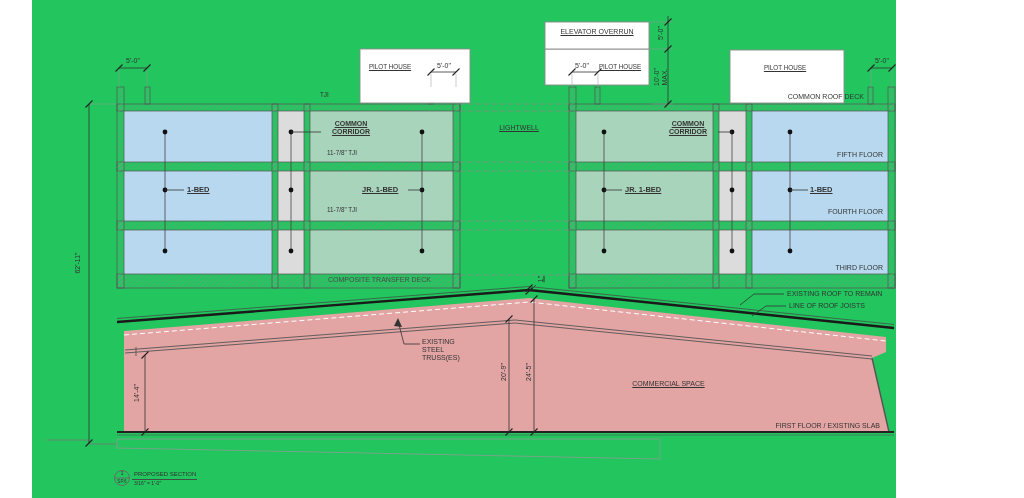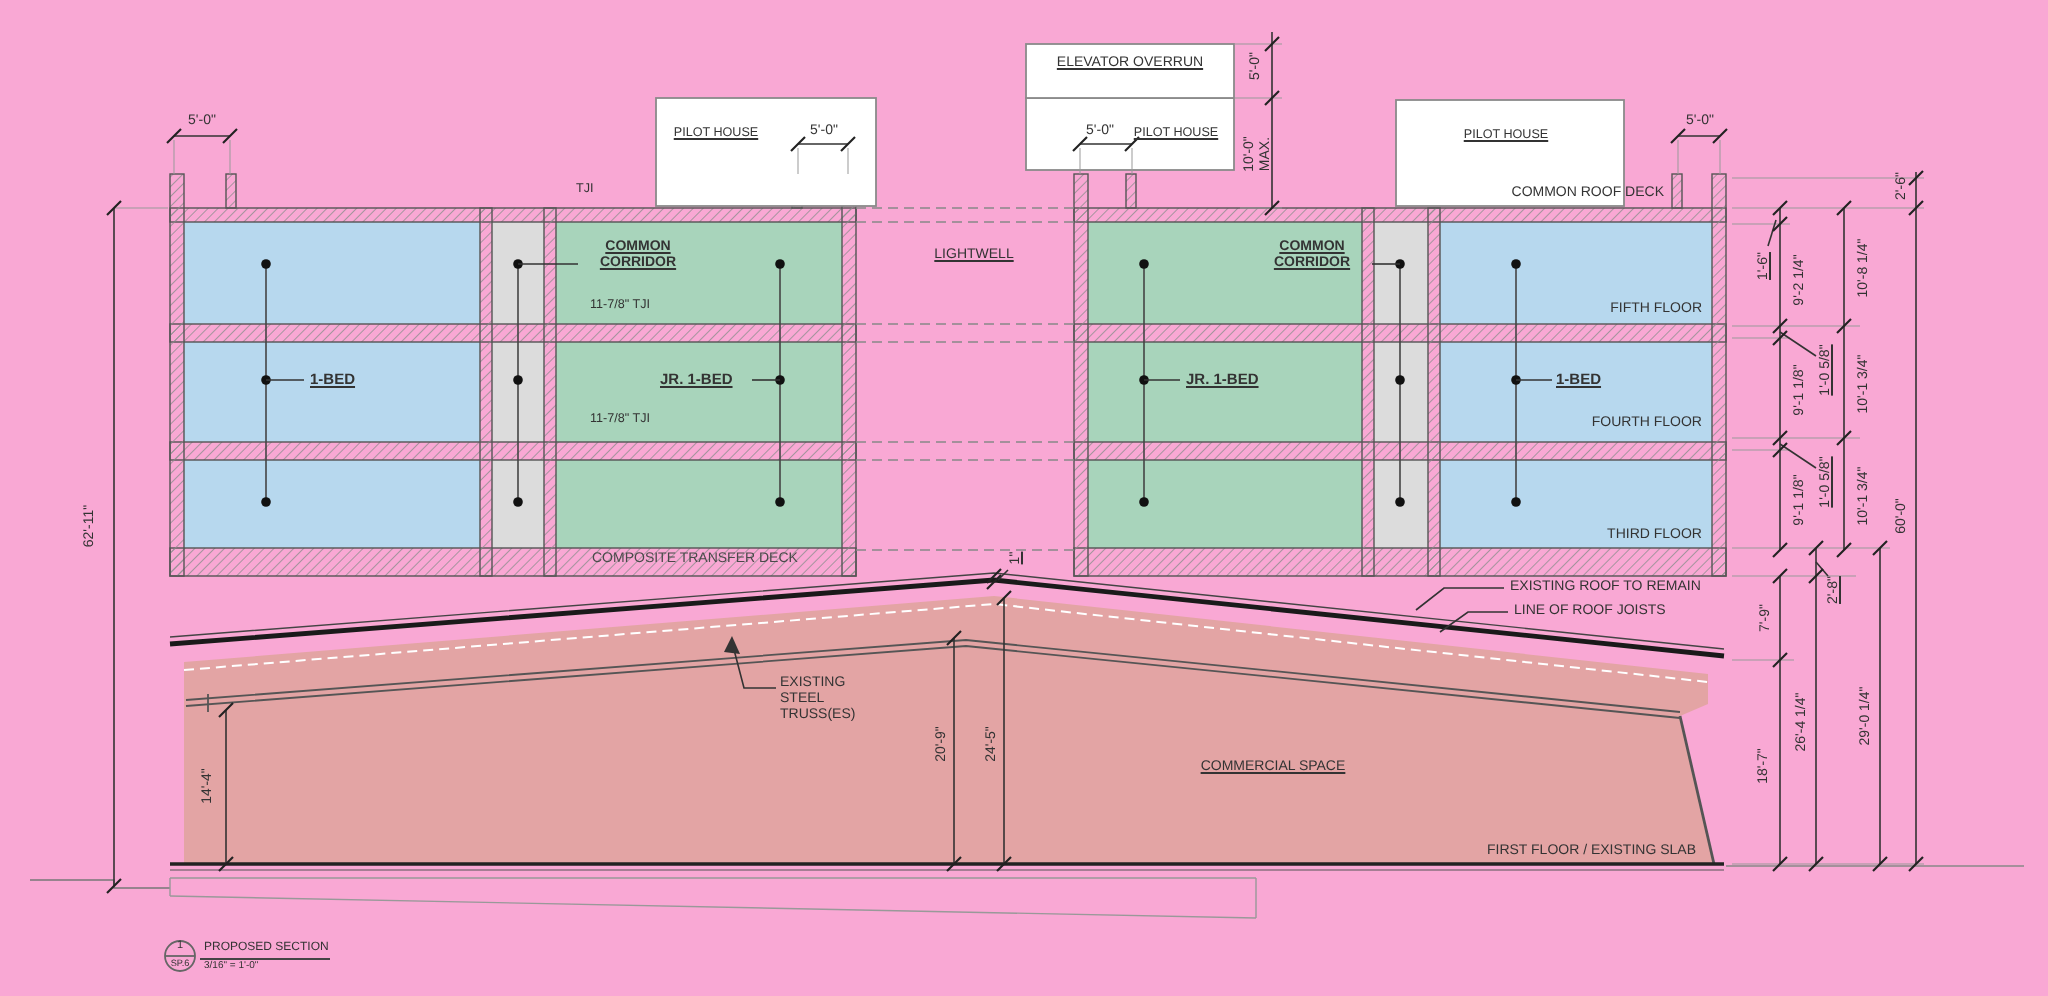--- a/index.html
+++ b/index.html
@@ -1,17 +1,17 @@
 <!DOCTYPE html>
 <html><head>
 <meta charset="utf-8">
 <style>
   html,body{margin:0;padding:0;background:#fff;}
-  .canvas{position:relative;width:1024px;height:498px;background:#f9a8d4;overflow:hidden;
-          font-family:"Liberation Sans",sans-serif;color:#333;}
+  .canvas{position:relative;width:864px;height:498px;background:#22c55e;overflow:hidden;
+          font-family:"Liberation Sans",sans-serif;color:#333;margin-left:32px;}
   svg.draw{position:absolute;left:0;top:0;}
   .lbl{position:absolute;font-size:7px;line-height:1.15;color:#333;white-space:nowrap;}
   .c{text-align:center;white-space:normal;}
   .r{text-align:right;}
   .b{font-weight:bold;}
   .u{text-decoration:underline;}
   .sm{font-size:6.3px;}
   .md{font-size:7.5px;}
   .vdim{position:absolute;font-size:7px;white-space:nowrap;
         transform:translate(-50%,-50%) rotate(-90deg);color:#333;}

